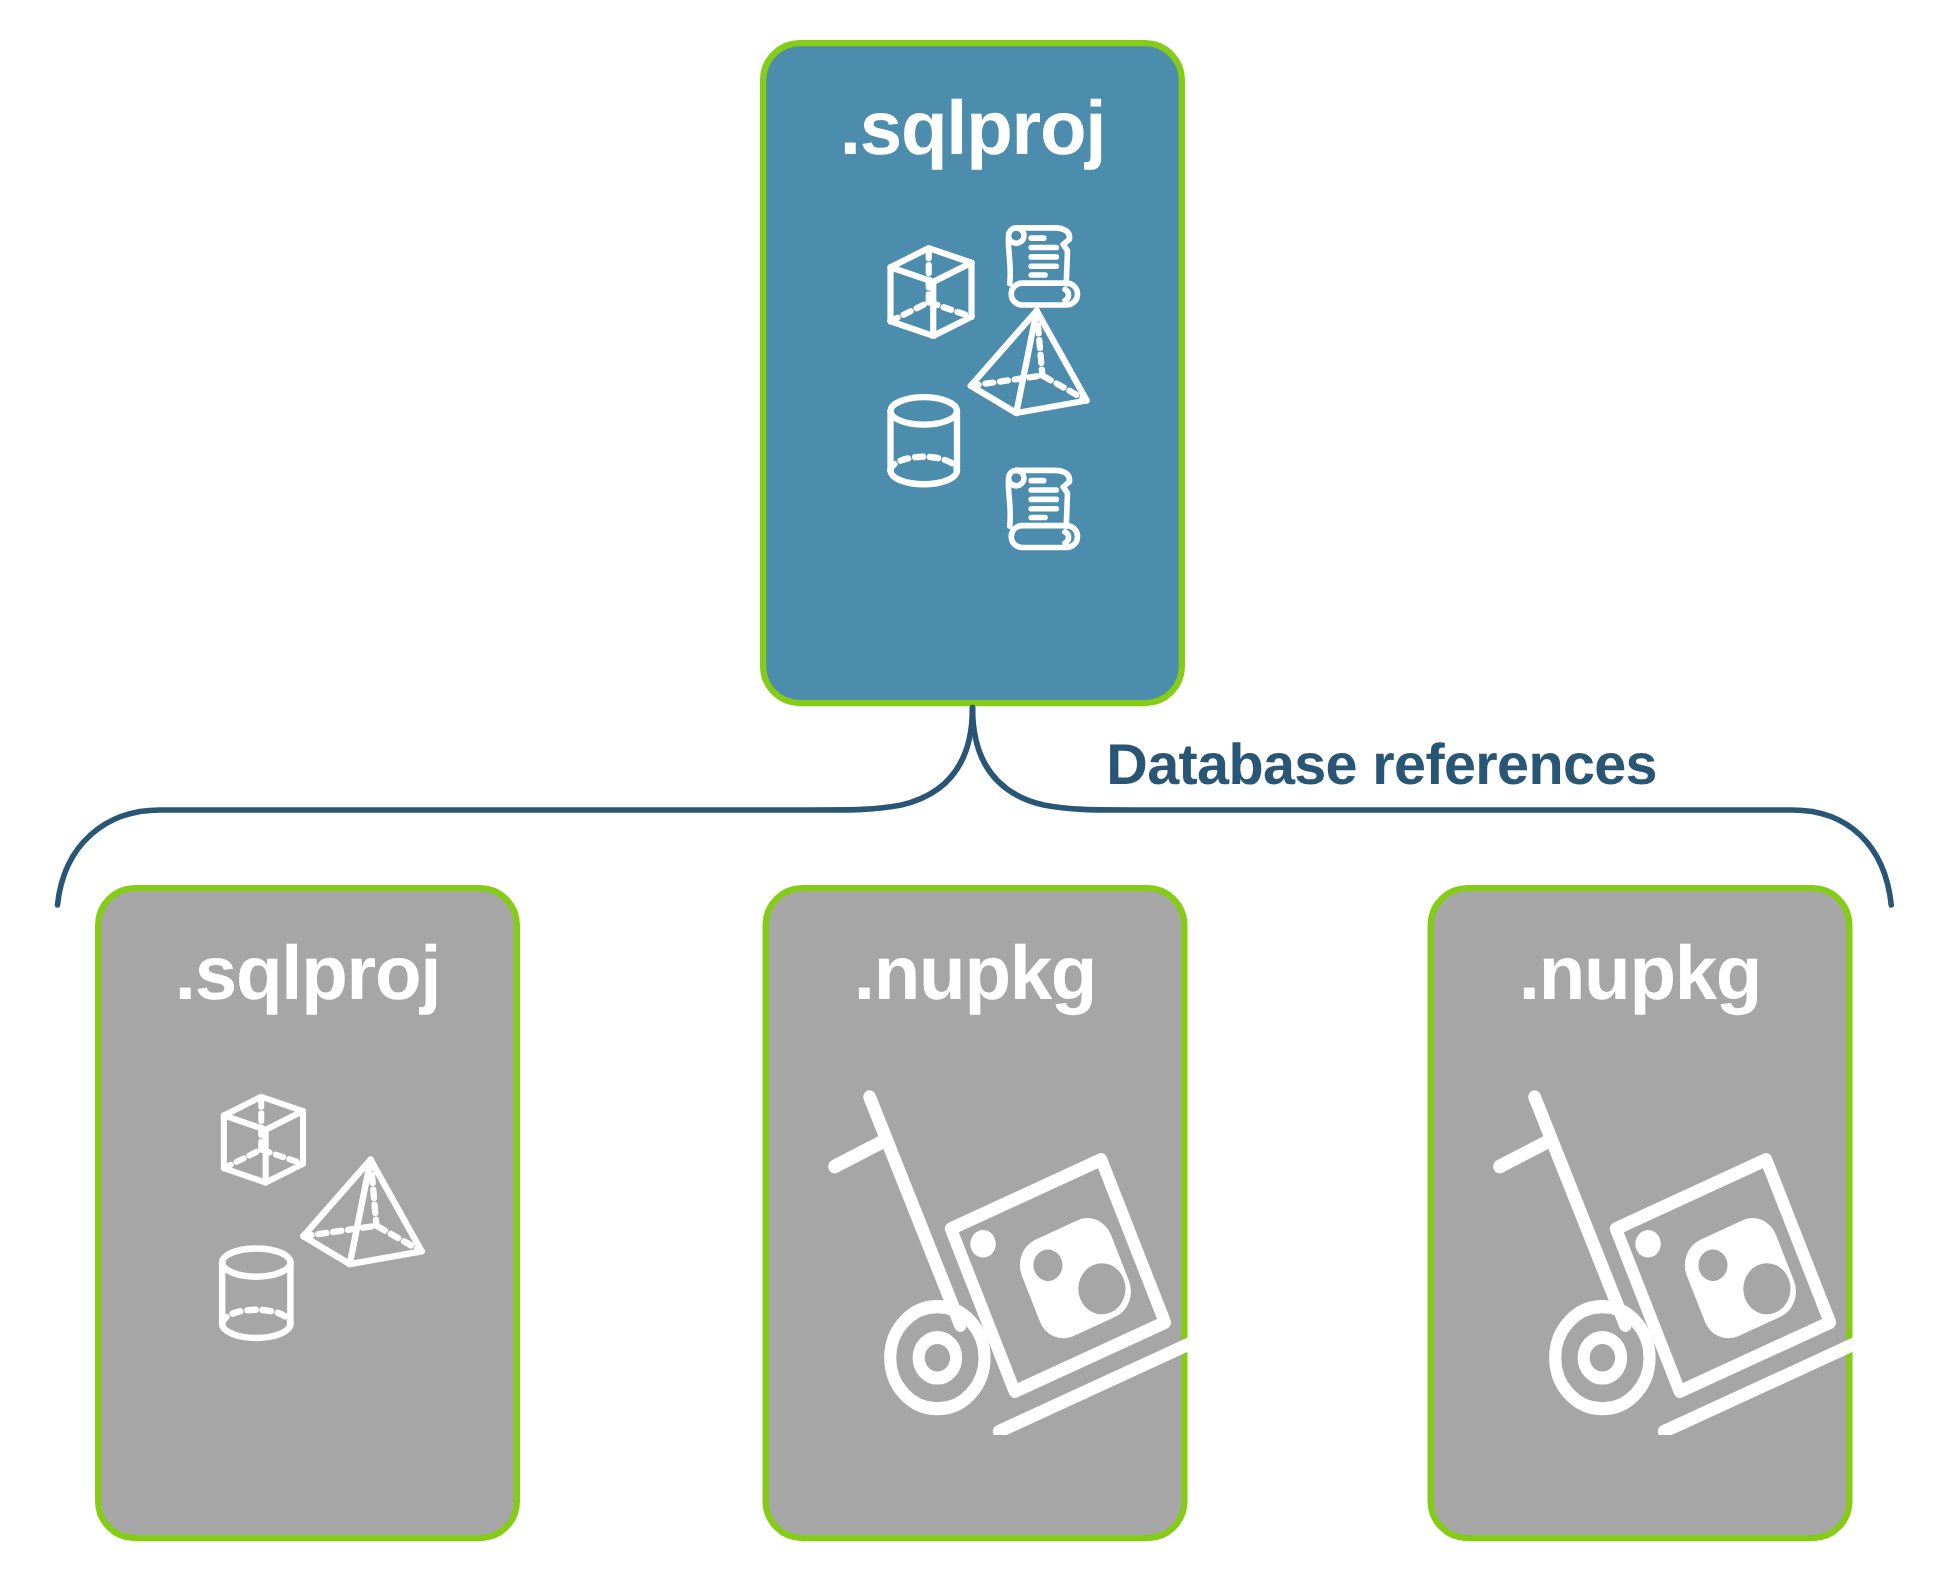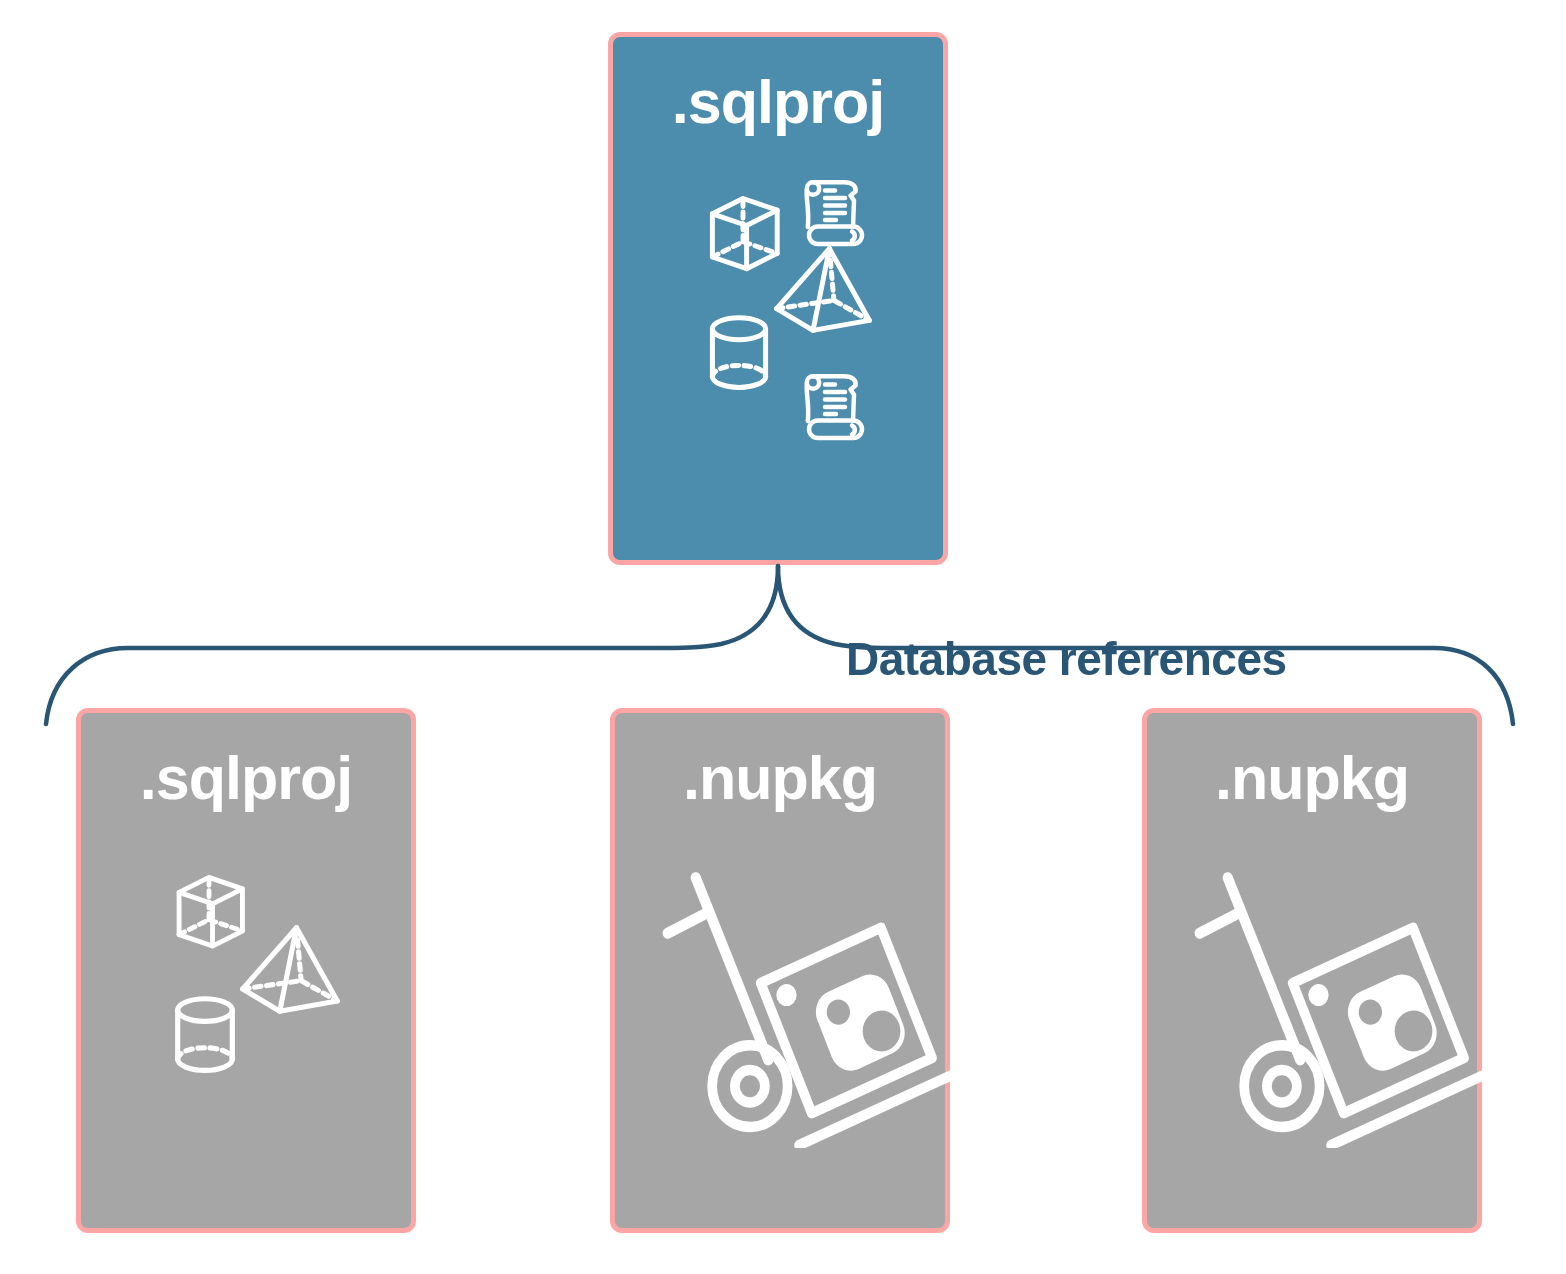--- a/index.html
+++ b/index.html
@@ -2,35 +2,34 @@
 <html><head>
 <meta charset="utf-8">
 <style>
   html,body { margin:0; padding:0; background:#ffffff; }
   .canvas {
     position:relative; width:1566px; height:1274px; background:#ffffff;
     font-family:"Liberation Sans", sans-serif; overflow:hidden;
   }
   .node {
     position:absolute; box-sizing:border-box;
-    border:5px solid #fca5a5; border-radius:12px;
+    border:5px solid #84cc16; border-radius:32px;
   }
   .node.root  { background:#4C8CAD; }
   .node.child { background:#A6A6A6; }
   .node-title {
     width:100%; text-align:center; margin-top:33px;
     color:#ffffff; font-weight:700; font-size:61px; letter-spacing:-1px;
     line-height:1.05;
   }
   .icon { position:absolute; }
   .connector-label {
-    position:absolute; left:846px; top:584px;
+    position:absolute; left:885px; top:584px;
     color:#295674; font-weight:700; font-size:46px; letter-spacing:-0.5px;
     white-space:nowrap;
-    margin-top:48px;
   }
   .overlay { position:absolute; left:0; top:0; pointer-events:none; }
   .shape  { stroke:#ffffff; fill:none; stroke-width:5.5; stroke-linejoin:round; stroke-linecap:round; }
   .shape.dashed { stroke-dasharray:7 6; }
   .scrollline { stroke:#ffffff; fill:none; stroke-width:4.5; stroke-linejoin:round; stroke-linecap:round; }
   .dolly-stroke { stroke:#ffffff; fill:none; stroke-width:10.5; stroke-linecap:round; stroke-linejoin:round; }
   .brace { stroke:#295674; fill:none; stroke-width:4.5; stroke-linecap:round; }
 </style>
 </head>
 <body>

